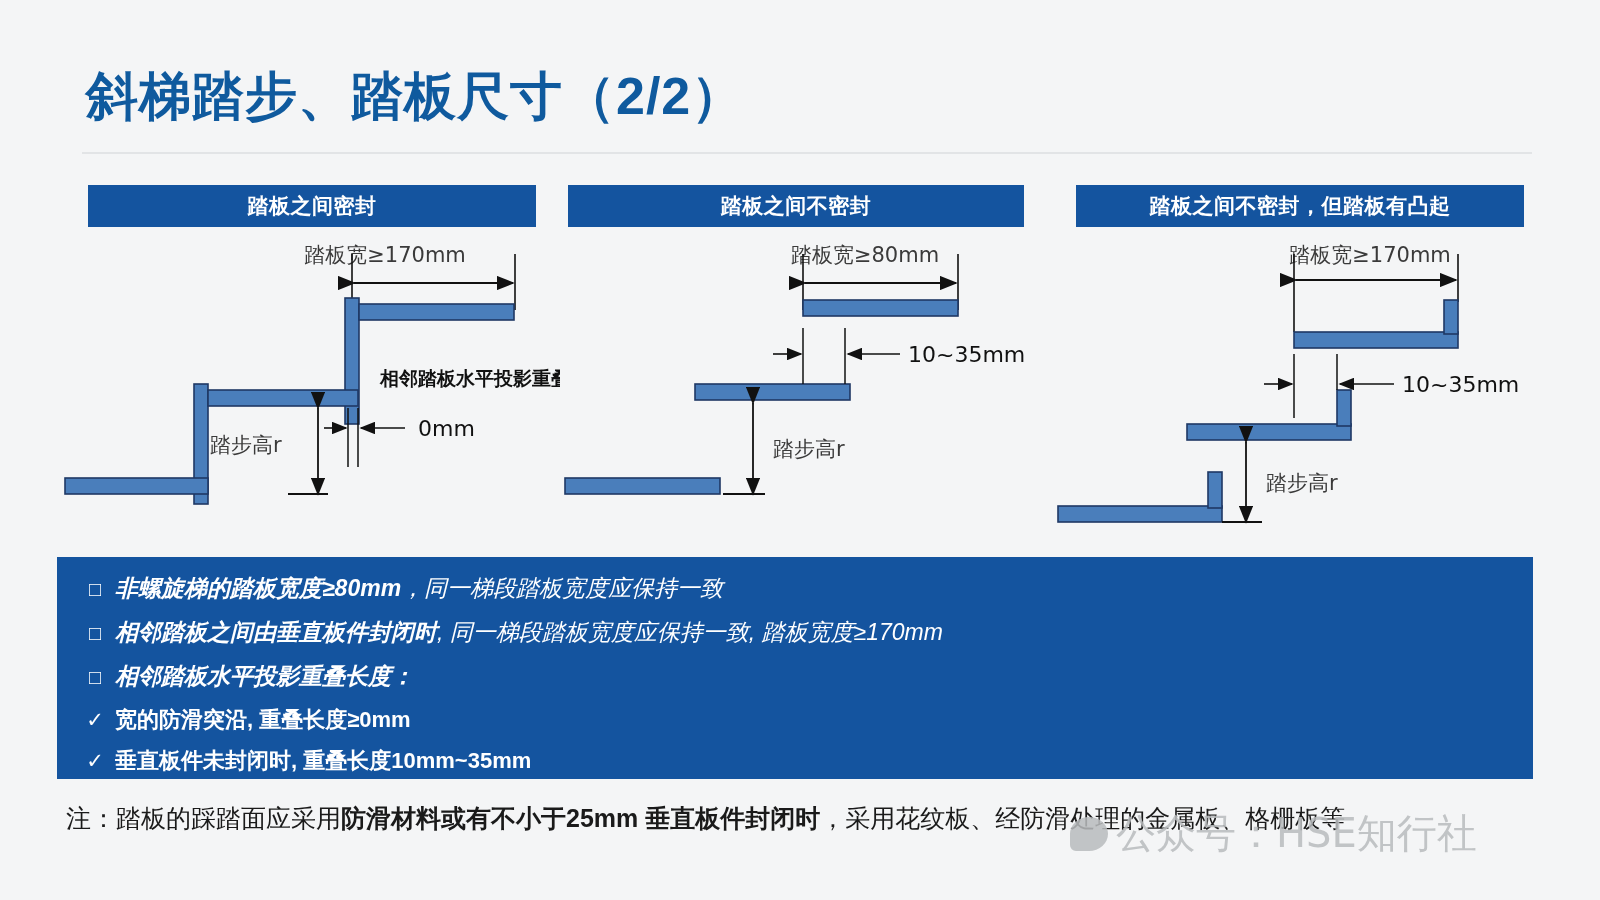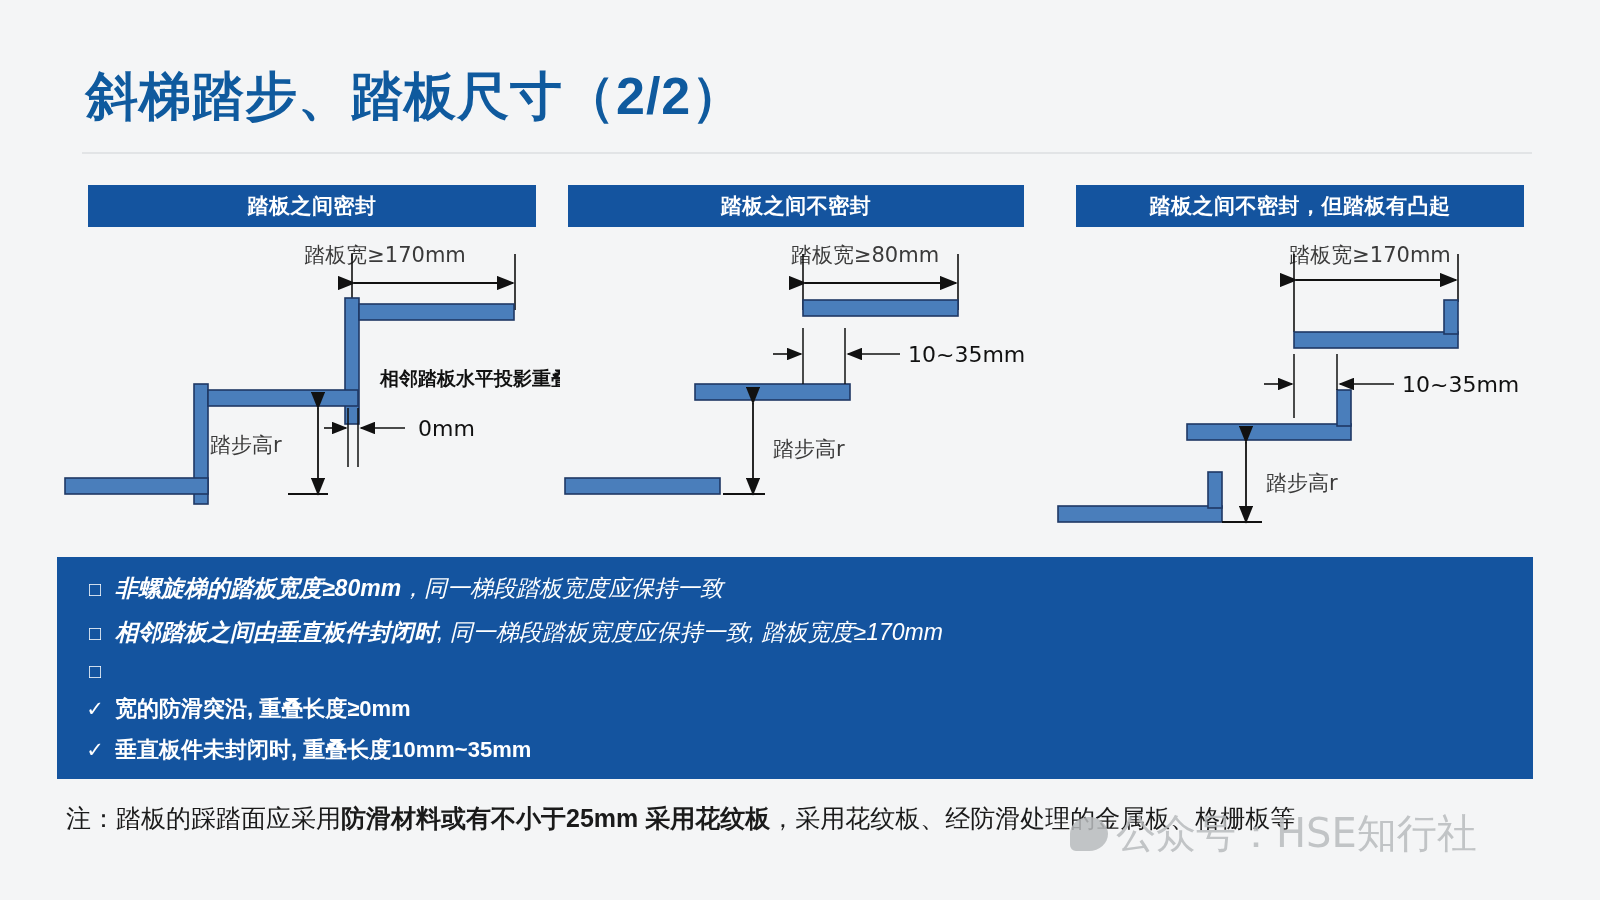--- a/index.html
+++ b/index.html
@@ -192,34 +192,35 @@
         <div class="bullet-row level1">
           <span class="mark">□</span>
           <span class="text"><b>非螺旋梯的踏板宽度≥80mm</b><span class="norm">，同一梯段踏板宽度应保持一致</span></span>
         </div>
         <div class="bullet-row level1">
           <span class="mark">□</span>
           <span class="text"><b>相邻踏板之间由垂直板件封闭时</b><span class="norm">, 同一梯段踏板宽度应保持一致, 踏板宽度≥170mm</span></span>
         </div>
         <div class="bullet-row level1">
           <span class="mark">□</span>
+          <span class="text"><b>相邻踏板水平投影重叠长度：</b></span>
         </div>
         <div class="bullet-row level2">
           <span class="mark">✓</span>
           <span class="text"><b>宽的防滑突沿, 重叠长度≥0mm</b></span>
         </div>
         <div class="bullet-row level2">
           <span class="mark">✓</span>
           <span class="text"><b>垂直板件未封闭时, 重叠长度10mm~35mm</b></span>
         </div>
       </div>
   </div>
 
   <div class="note">
-    <span>注：踏板的踩踏面应采用</span><b>防滑材料或有不小于25mm 采用花纹板</b><span>，采用花纹板、经防滑处理的金属板、格栅板等</span>
+    <span>注：踏板的踩踏面应采用</span><b>防滑材料或有不小于25mm 垂直板件封闭时</b><span>，采用花纹板、经防滑处理的金属板、格栅板等</span>
   </div>
 
   <div class="watermark">
     <span class="wm-bubble"></span>
     <span>公众号：HSE知行社</span>
   </div>
 
 </div>
 
 </body></html>

